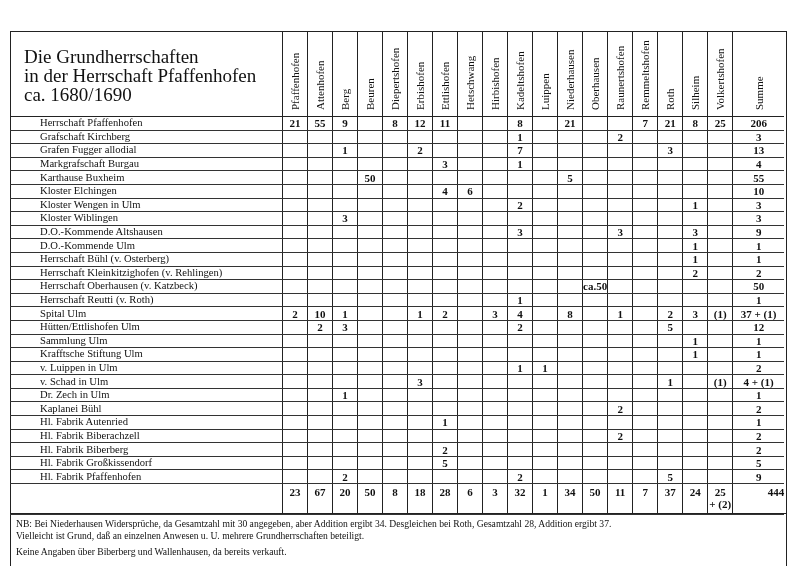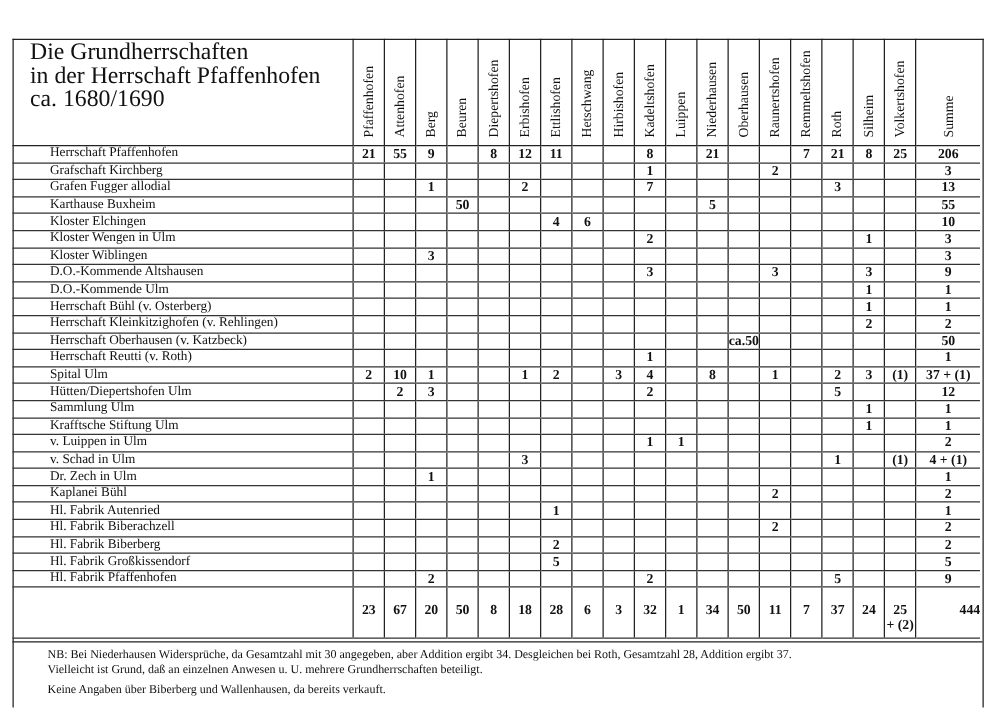--- a/index.html
+++ b/index.html
@@ -4,35 +4,35 @@
 <style>
   html, body { margin:0; padding:0; background:#ffffff; }
   body { width:800px; height:566px; position:relative; overflow:hidden;
          font-family:"Liberation Serif","DejaVu Serif",serif; color:#111; }
   #sheet { position:absolute; left:10px; top:31px; width:775px; height:535px;
            border-left:1px solid #222; border-top:1px solid #222; border-right:1px solid #222; }
   table#grid { position:absolute; left:10px; top:31px; border-collapse:collapse; table-layout:fixed; }
   #grid td, #grid th { padding:0; margin:0; }
   #grid th.title-cell { width:272px; height:85px; text-align:left; vertical-align:top;
        border-bottom:1px solid #222; }
-  .title { font-size:19px; line-height:19px; font-weight:normal; padding:1px 0 0 14px; display:block; }
+  .title { font-size:19px; line-height:19px; font-weight:normal; padding:16px 0 0 14px; display:block; }
   #grid th.colh { width:24px; height:85px; border-left:1px solid #222; border-bottom:1px solid #222;
        vertical-align:bottom; position:relative; }
   #grid th.colh.sum { width:51px; }
   .vtext { position:absolute; left:50%; bottom:6px; transform-origin:left bottom;
            transform:rotate(-90deg) translateY(50%); white-space:nowrap; font-size:11px;
            font-weight:normal; }
   #grid td.rlabel { width:272px; height:12.6px; font-size:10.6px; line-height:12px;
        padding-left:30px; white-space:nowrap; border-bottom:1px solid #333; box-sizing:border-box; }
   #grid td.cell { height:12.6px; font-size:11px; line-height:12px; text-align:center;
        border-left:1px solid #222; border-bottom:1px solid #333; white-space:nowrap; font-weight:bold; }
   #grid td.cell.sum { text-align:center; }
-  #grid tr.total td.cell { height:28px; vertical-align:top; padding-top:12px; line-height:12px; }
+  #grid tr.total td.cell { height:28px; vertical-align:top; padding-top:2px; line-height:12px; }
   #grid tr.total td.rlabel { height:28px; }
-  .notes { position:absolute; left:38px; top:518px; width:760px; font-size:9.6px; line-height:12px; }
+  .notes { position:absolute; left:16px; top:518px; width:760px; font-size:9.6px; line-height:12px; }
   .notes p { margin:0; }
   .notes p.gap { margin-top:4px; }
   .bottomline { position:absolute; left:10px; top:513px; width:776px; border-top:1px solid #222; }
 </style>
 </head>
 <body>
 
 <div id="sheet"></div>
 
 <table id="grid">
@@ -165,20 +165,42 @@
         <td class="cell"></td>
         <td class="cell"></td>
         <td class="cell"></td>
         <td class="cell"></td>
         <td class="cell">3</td>
         <td class="cell"></td>
         <td class="cell"></td>
         <td class="cell sum">13</td>
       </tr>
       <tr>
+        <td class="rlabel">Markgrafschaft Burgau</td>
+        <td class="cell"></td>
+        <td class="cell"></td>
+        <td class="cell"></td>
+        <td class="cell"></td>
+        <td class="cell"></td>
+        <td class="cell"></td>
+        <td class="cell">3</td>
+        <td class="cell"></td>
+        <td class="cell"></td>
+        <td class="cell">1</td>
+        <td class="cell"></td>
+        <td class="cell"></td>
+        <td class="cell"></td>
+        <td class="cell"></td>
+        <td class="cell"></td>
+        <td class="cell"></td>
+        <td class="cell"></td>
+        <td class="cell"></td>
+        <td class="cell sum">4</td>
+      </tr>
+      <tr>
         <td class="rlabel">Karthause Buxheim</td>
         <td class="cell"></td>
         <td class="cell"></td>
         <td class="cell"></td>
         <td class="cell">50</td>
         <td class="cell"></td>
         <td class="cell"></td>
         <td class="cell"></td>
         <td class="cell"></td>
         <td class="cell"></td>
@@ -407,21 +429,21 @@
         <td class="cell">8</td>
         <td class="cell"></td>
         <td class="cell">1</td>
         <td class="cell"></td>
         <td class="cell">2</td>
         <td class="cell">3</td>
         <td class="cell">(1)</td>
         <td class="cell sum">37 + (1)</td>
       </tr>
       <tr>
-        <td class="rlabel">Hütten/Diepertshofen Ulm</td>
+        <td class="rlabel">Hütten/Ettlishofen Ulm</td>
         <td class="cell"></td>
         <td class="cell">2</td>
         <td class="cell">3</td>
         <td class="cell"></td>
         <td class="cell"></td>
         <td class="cell"></td>
         <td class="cell"></td>
         <td class="cell"></td>
         <td class="cell"></td>
         <td class="cell">2</td>

